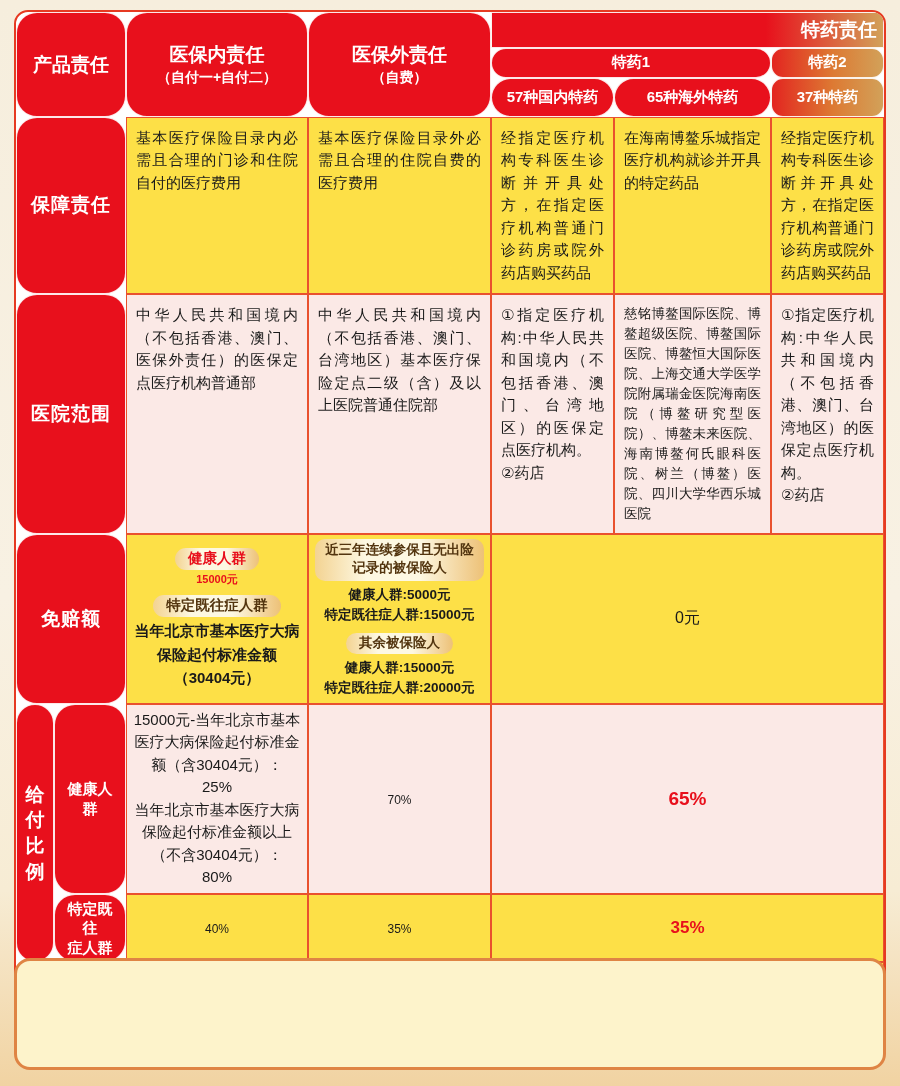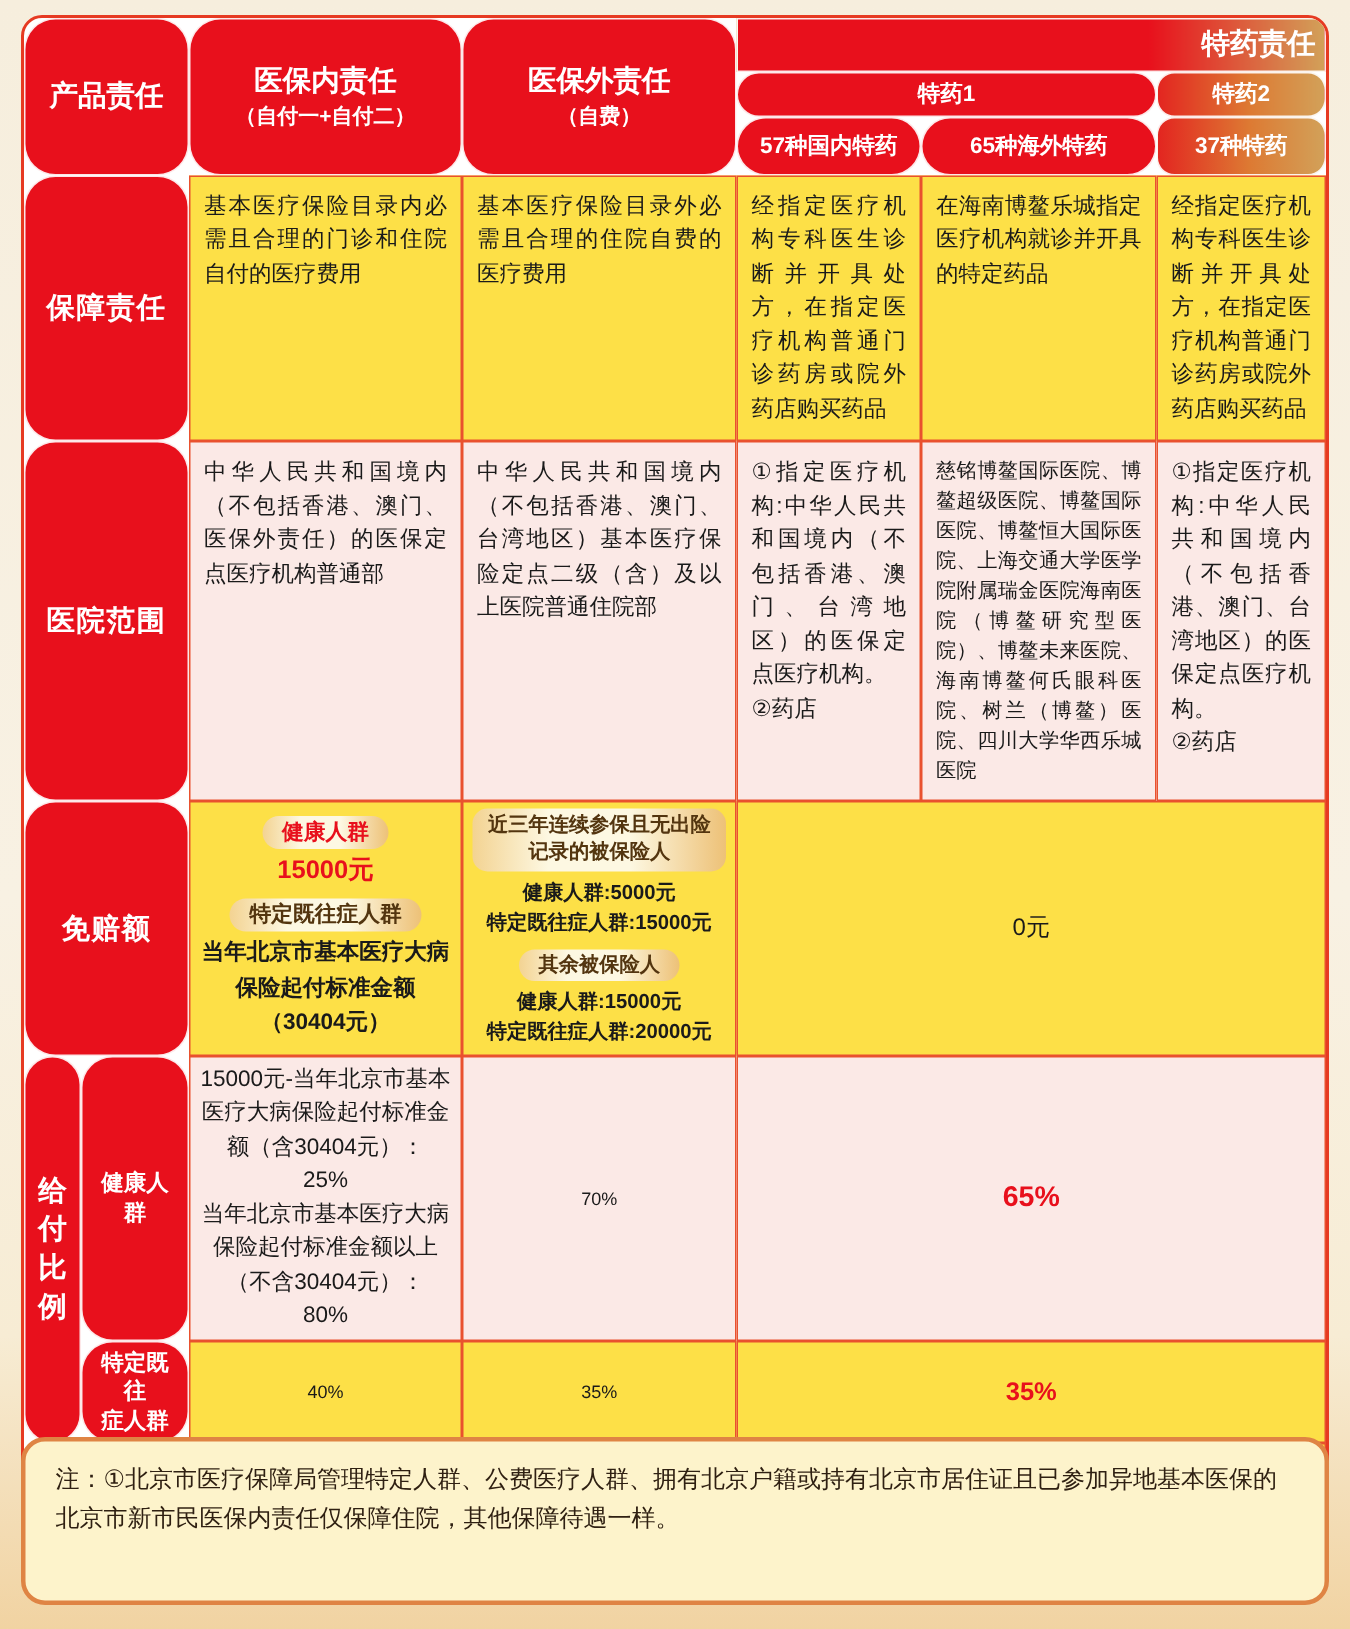--- a/index.html
+++ b/index.html
@@ -53,21 +53,21 @@
   }
   .pill-red { color: #e8101c; }
   .pill-dark { color: #53350f; }
   .box-badge {
     display: inline-block; padding: 2px 10px 3px; border-radius: 10px;
     background: linear-gradient(90deg,#f3d392 0%,#fdf8e2 30%,#fdf8e2 62%,#edc177 100%);
     color: #53350f; font-weight: bold; font-size: 13.5px; line-height: 1.35; text-align: center;
   }
   .ded-line { font-size: 13.5px; font-weight: 600; line-height: 1.5; }
   .ded-text { font-size: 15px; font-weight: 600; line-height: 1.55; margin-top: 2px; }
-  .red-amt { color: #e8101c; font-weight: bold; font-size: 17px; margin: 2px 0 8px; }
+  .red-amt { color: #e8101c; font-weight: bold; font-size: 11px; margin: 2px 0 8px; }
   .mt4 { margin-top: 4px; } .mt8 { margin-top: 8px; }
 
   .sum-main { font-size: 15px; font-weight: 500; }
   .sum-note { font-size: 12.5px; font-weight: 600; line-height: 1.35; margin-top: 1px; }
 
   .note-box {
     position: absolute; left: 14px; top: 958px; width: 872px; min-height: 112px;
     background: #fdf3cb; border: 3px solid #df8444; border-radius: 16px;
     padding: 13px 20px; font-size: 16px; line-height: 1.62; color: #2f2012;
     font-weight: 500;
@@ -253,14 +253,13 @@
       </td>
       <td class="bg-white center">
         <span class="amt">50万元</span>
       </td>
     </tr>
   </tbody>
     </table>
 </div>
 
 <div class="note-box">
-  <div class="note-line">注：①北京市医疗保障局管理特定人群、公费医疗人群、拥有北京户籍或持有北京市居住证且已参加异地基本医保的北京市新市民医保内责任仅保障住院，其他保障待遇一样。</div>
 </div>
 
 </body></html>

